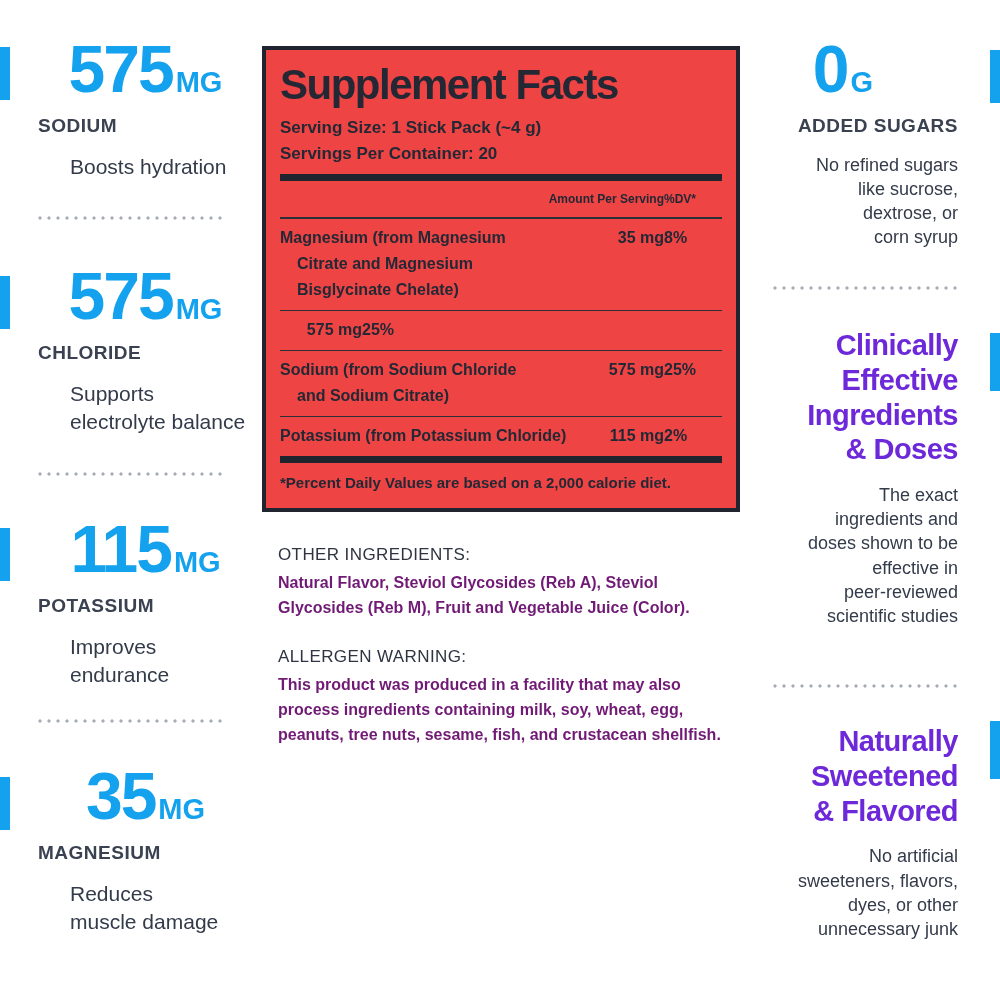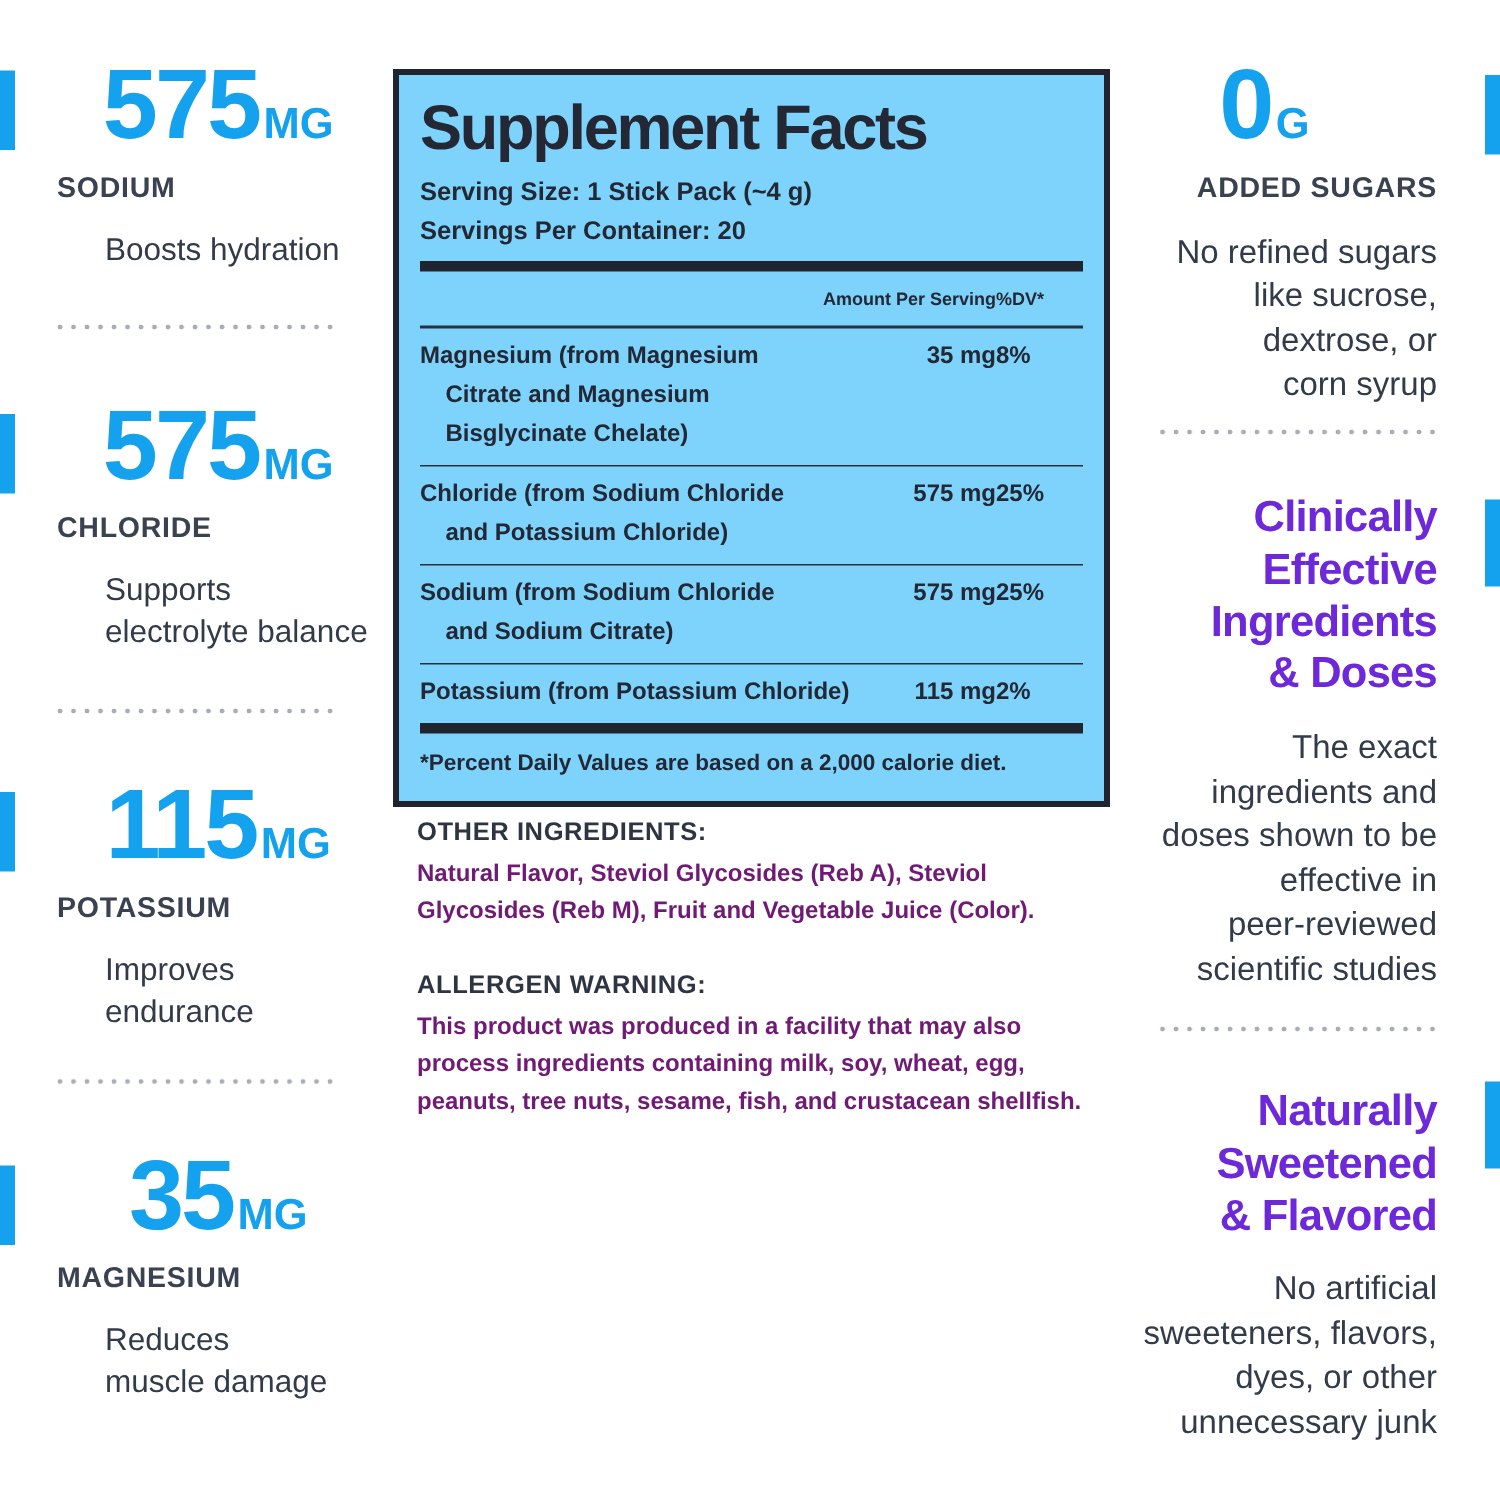--- a/index.html
+++ b/index.html
@@ -20,47 +20,47 @@
   
   .stat { position:absolute; left:38px; width:215px; }
   .big { font-size:66px; line-height:1; font-weight:bold; color:#14A1EE; letter-spacing:-2px; white-space:nowrap;text-align:center; }
   .big .unit { font-size:29px; letter-spacing:0; margin-left:3px; }
   .stat-label { font-size:19px; font-weight:bold; color:#3A4150; letter-spacing:0.5px; margin-top:13px; }
   .stat-desc { font-size:21px; color:#333B4A; line-height:1.34; margin-top:16px; }
   .preline { white-space:pre-line;margin-left:32px; }
 
   
   .facts { position:absolute; left:262px; top:46px; width:478px; border:4px solid #20242E;
-           background:#7dd3fc; padding:11px 14px 12px 14px; color:#232834; }
+           background:#ef4444; padding:11px 14px 12px 14px; color:#232834; }
   .facts-title { font-size:42px; font-weight:bold; letter-spacing:-1.5px; color:#232834; }
   .serving { font-size:17px; font-weight:bold; line-height:1.5; margin-top:6px; }
   .thick { height:7px; background:#20242E; }
   .thick-1 { margin:8px 0 0 0; }
   .facts-header { display:flex; justify-content:flex-end; align-items:baseline;
                   font-size:12px; font-weight:bold; padding:9px 0 8px 0; border-bottom:2px solid #2A2F3A; }
   .row { display:flex; align-items:flex-start; padding:6px 0 7px 0; border-bottom:1.5px solid #2A2F3A;
          font-size:16px; font-weight:bold; }
   .row.last { border-bottom:none; }
   .row-name { flex:1; line-height:1.62; white-space:pre; padding-left:17px; text-indent:-17px; }
   .row-amount { width:82px; text-align:right; line-height:1.62; }
   .row-dv, .dv-col { width:58px; text-align:left; line-height:1.62; }
   .thick-2 { margin:0 0 7px 0; }
   .footnote { font-size:15px; font-weight:bold; line-height:1.75; }
 
   
   .ingredients { position:absolute; left:278px; top:545px; width:454px; color:#2E3442; }
-  .ing-heading { font-size:17px; font-weight:bold; letter-spacing:0.4px; color:#2E3442; }
+  .ing-heading { font-size:17px; font-weight:normal; letter-spacing:0.4px; color:#2E3442; }
   .ing-text { font-size:16px; font-weight:bold; line-height:1.56; margin-top:6px; color:#701a75; }
   .ing-block2 { margin-top:26px; }
 
   
   .feature { position:absolute; right:42px; width:230px; text-align:right; }
   .feat-heading { font-size:29px; line-height:1.2; font-weight:bold; color:#6d28d9; letter-spacing:-0.5px; }
   .feat-label { font-size:19px; font-weight:bold; color:#3A4150; letter-spacing:0.5px; margin-top:13px; }
-  .feat-desc { font-size:22px; color:#333B4A; line-height:1.34; margin-top:16px; }
+  .feat-desc { font-size:18px; color:#333B4A; line-height:1.34; margin-top:16px; }
 </style>
 </head>
 <body>
 
 <div class="canvas">
 
   <div class="bar bar-left" style="top:47px"></div>
   <div class="bar bar-left" style="top:276px"></div>
   <div class="bar bar-left" style="top:528px"></div>
   <div class="bar bar-left" style="top:777px"></div>
@@ -107,22 +107,20 @@
     </div>
 
     <div class="row">
       <span class="row-name">Magnesium (from Magnesium
 Citrate and Magnesium
 Bisglycinate Chelate)</span>
       <span class="row-amount">35 mg</span>
       <span class="row-dv">8%</span>
     </div>
     <div class="row">
-      <span class="row-name">Chloride (from Sodium Chloride
-and Potassium Chloride)</span>
       <span class="row-amount">575 mg</span>
       <span class="row-dv">25%</span>
     </div>
     <div class="row">
       <span class="row-name">Sodium (from Sodium Chloride
 and Sodium Citrate)</span>
       <span class="row-amount">575 mg</span>
       <span class="row-dv">25%</span>
     </div>
     <div class="row last">

